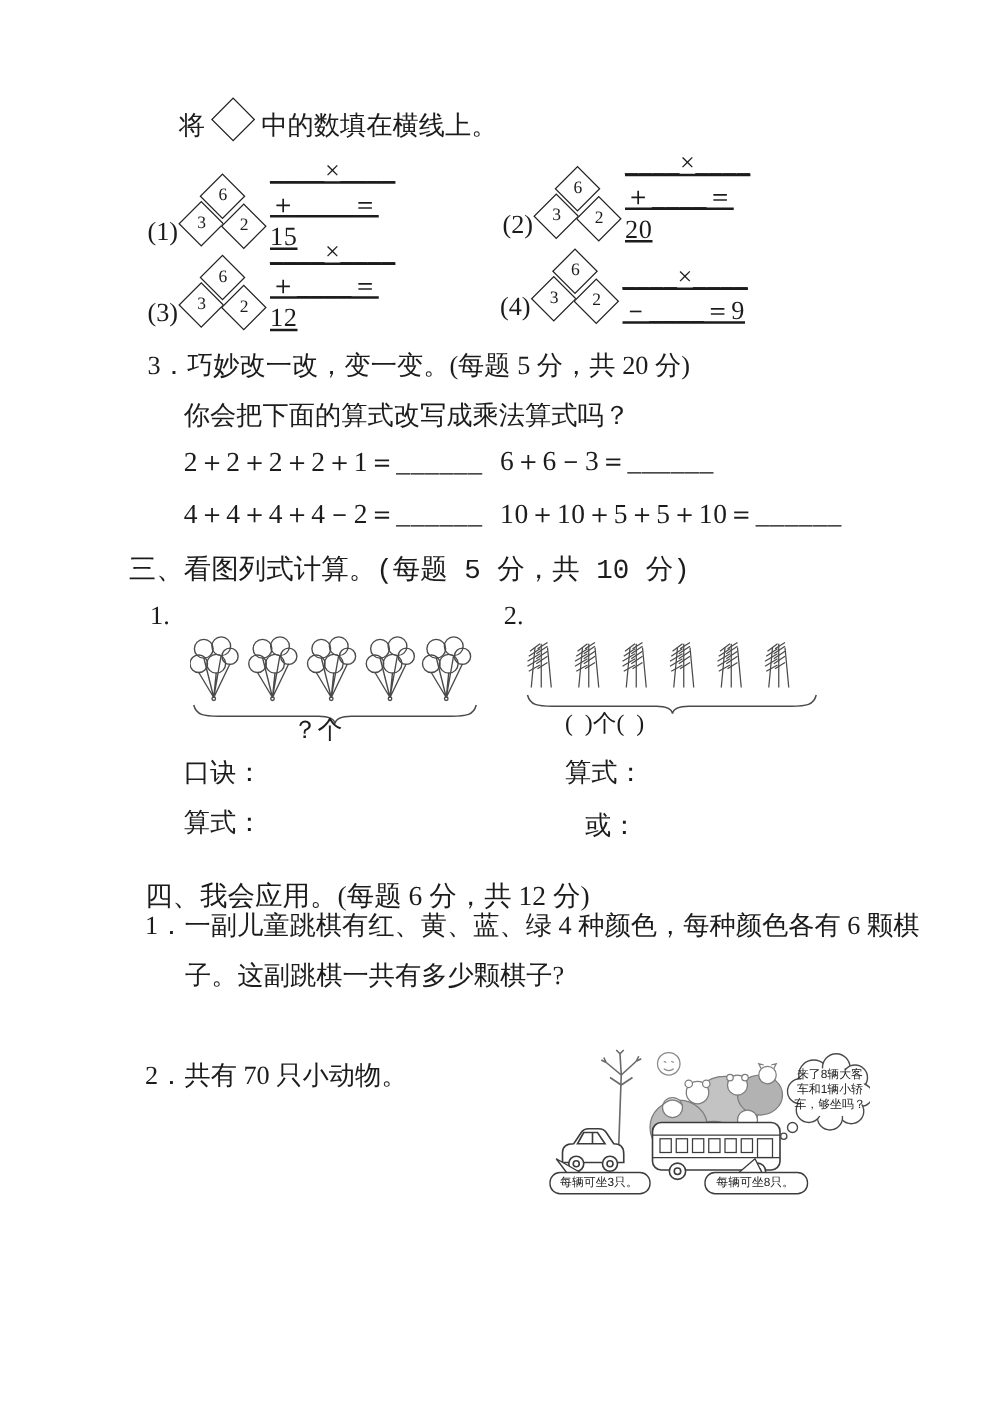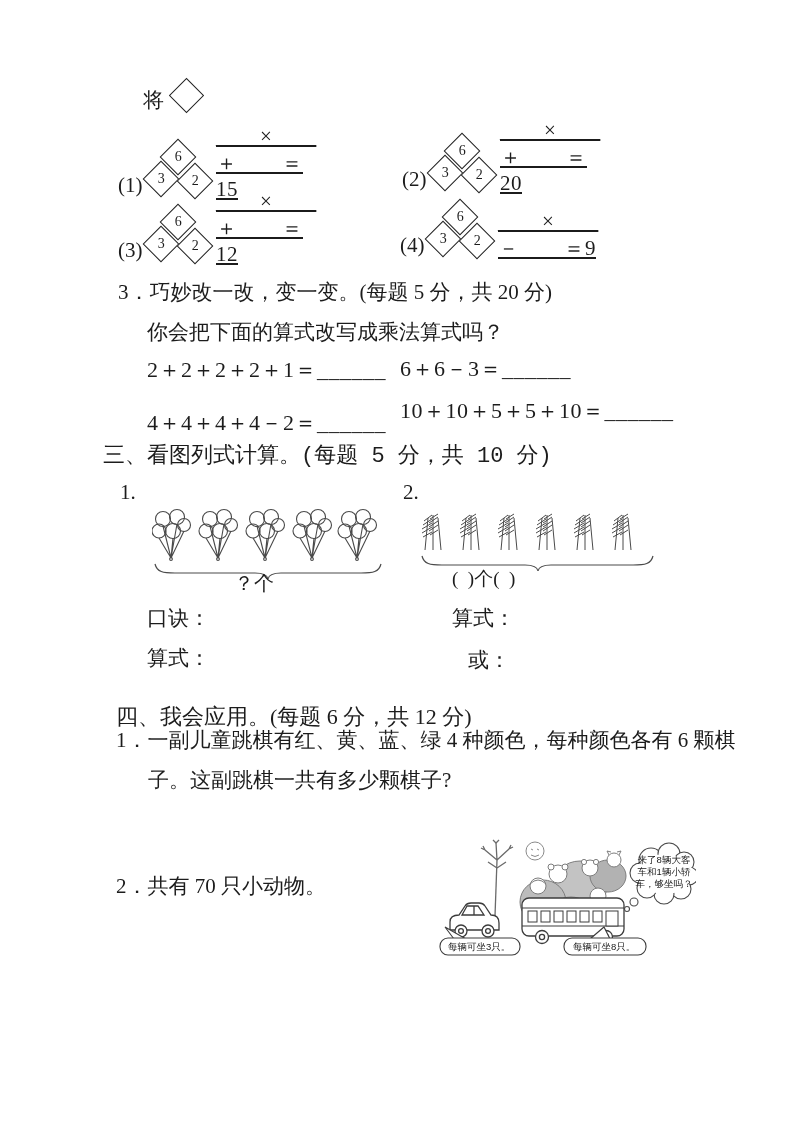--- a/index.html
+++ b/index.html
@@ -42,20 +42,21 @@
   .bub-txt  { font-size:9.5px; line-height:16px; }
 </style>
 </head>
 <body>
 
 <div>
 
   <div class="abs intro t21">
     <span>将</span>
     <span class="dia-empty"></span>
+    <span>中的数填在横线上。</span>
   </div>
 
   <div class="problem" style="left:118px; top:142px;">
     <span class="plabel">(1)</span>
     <span class="cluster">
       <span class="dia top">
           <span>6</span>
         </span>
       <span class="dia left">
           <span>3</span>
@@ -112,21 +113,21 @@
           <span>2</span>
         </span>
     </span>
     <span class="peq">____×____－____＝9</span>
   </div>
 
   <div class="abs t21" style="left:118px; top:278px;">3．巧妙改一改，变一变。(每题 5 分，共 20 分)</div>
   <div class="abs t21" style="left:147px; top:318px;">你会把下面的算式改写成乘法算式吗？</div>
   <div class="abs eqline" style="left:147px; top:355px;">2＋2＋2＋2＋1＝______</div>
   <div class="abs eqline" style="left:400px; top:354px;">6＋6－3＝______</div>
-  <div class="abs eqline" style="left:147px; top:408px;">4＋4＋4＋4－2＝______</div>
+  <div class="abs eqline" style="left:147px; top:396px;">4＋4＋4＋4－2＝______</div>
   <div class="abs eqline" style="left:400px; top:396px;">10＋10＋5＋5＋10＝______</div>
 
   <div class="abs t22" style="left:103px; top:440px;font-family:Liberation Mono, monospace;">三、看图列式计算。(每题 5 分，共 10 分)</div>
   <div class="abs t21" style="left:120px; top:480px;">1.</div>
   <div class="abs t21" style="left:403px; top:480px;">2.</div>
 
   <div class="abs fig" style="left:152px; top:508px;">
     <svg width="240" height="76" viewBox="0 0 240 76">
       <defs>
         <g id="bunch" fill="none" stroke="#4a4a4a" stroke-width="1.1">
@@ -174,21 +175,21 @@
   <div class="abs pre" style="left:452px; top:566px; font-size:19px;">(  )个(  )</div>
 
   <div class="abs t21" style="left:147px; top:604px;">口诀：</div>
   <div class="abs t21" style="left:452px; top:604px;">算式：</div>
   <div class="abs t21" style="left:147px; top:644px;">算式：</div>
   <div class="abs t21" style="left:468px; top:646px;">或：</div>
 
   <div class="abs t22" style="left:116px; top:682px;margin-top:20px;">四、我会应用。(每题 6 分，共 12 分)</div>
   <div class="abs t21" style="left:116px; top:726px;">1．一副儿童跳棋有红、黄、蓝、绿 4 种颜色，每种颜色各有 6 颗棋</div>
   <div class="abs t21" style="left:148px; top:766px;">子。这副跳棋一共有多少颗棋子?</div>
-  <div class="abs t21" style="left:116px; top:872px;">2．共有 70 只小动物。</div>
+  <div class="abs t21" style="left:116px; top:846px;">2．共有 70 只小动物。</div>
 
   <div class="cartoon">
     <svg width="258" height="120" viewBox="0 0 258 120">
 
       <g fill="none" stroke="#8a8a8a" stroke-width="1">
         <circle cx="97" cy="13" r="9"></circle>
         <path d="M93 11 l2 1 M99 11 l2 1 M93 17 q4 3 8 0"></path>
       </g>
 
       <g fill="none" stroke="#6a6a6a" stroke-width="1.3">

